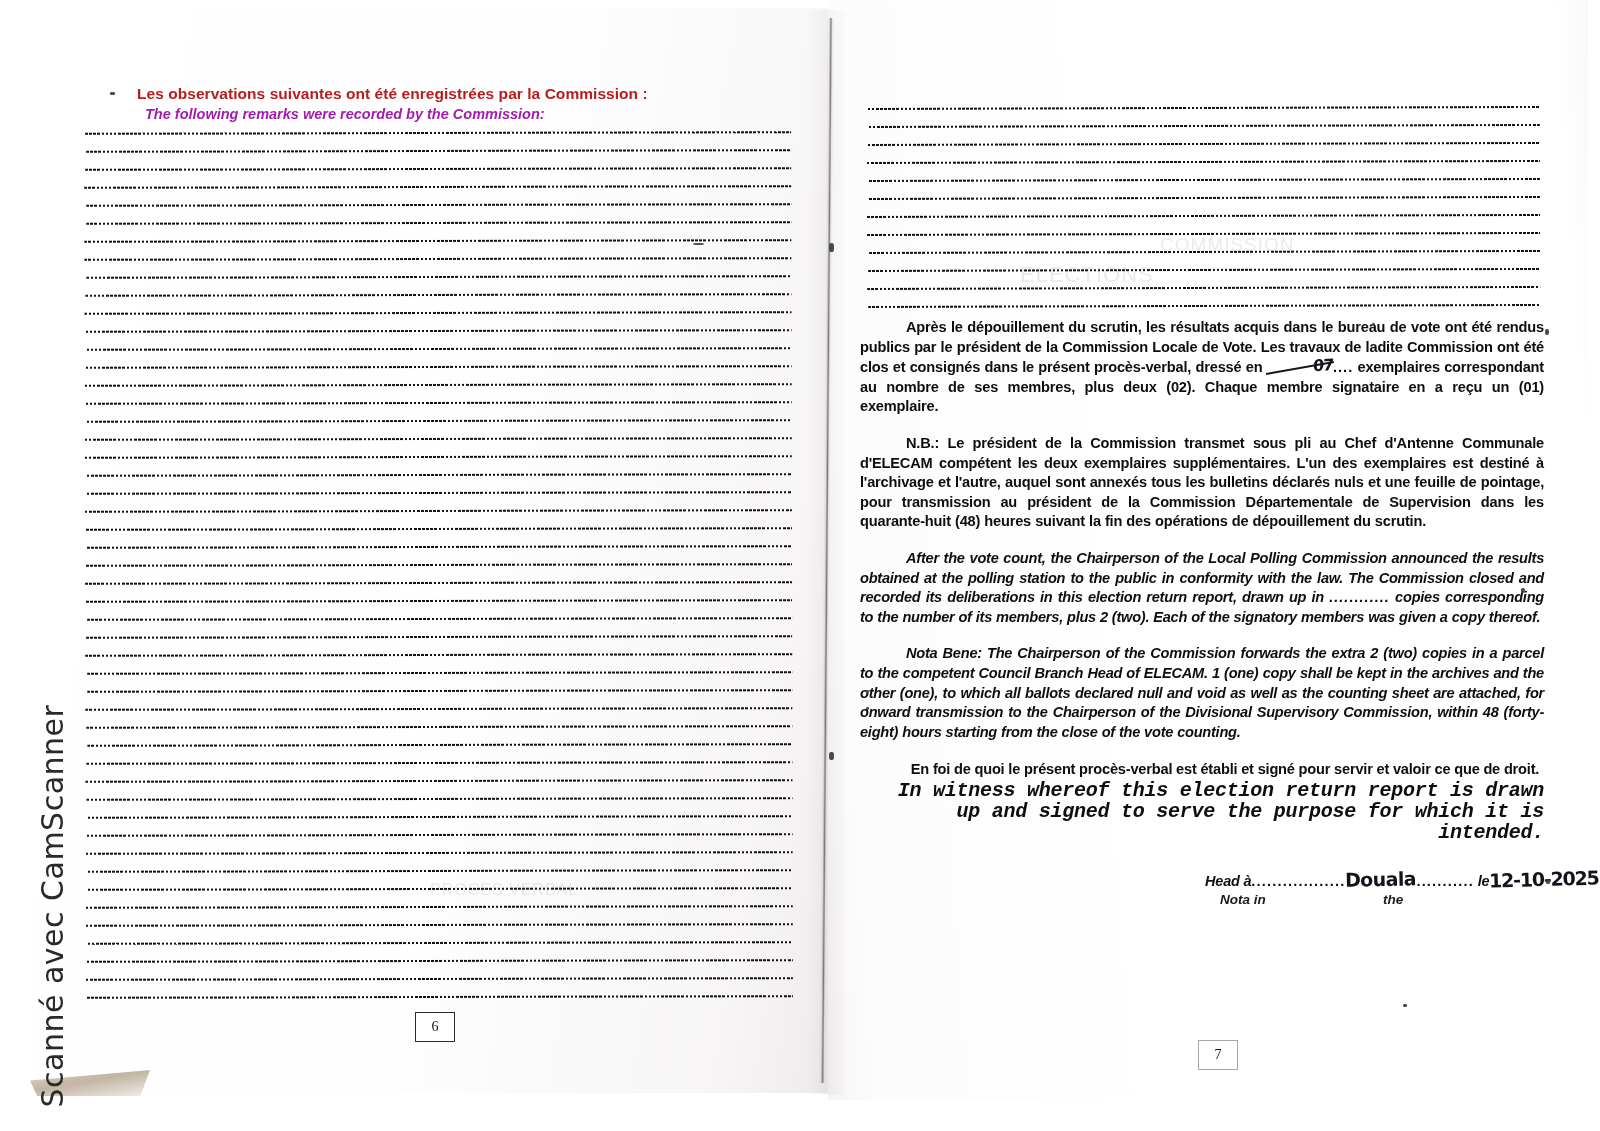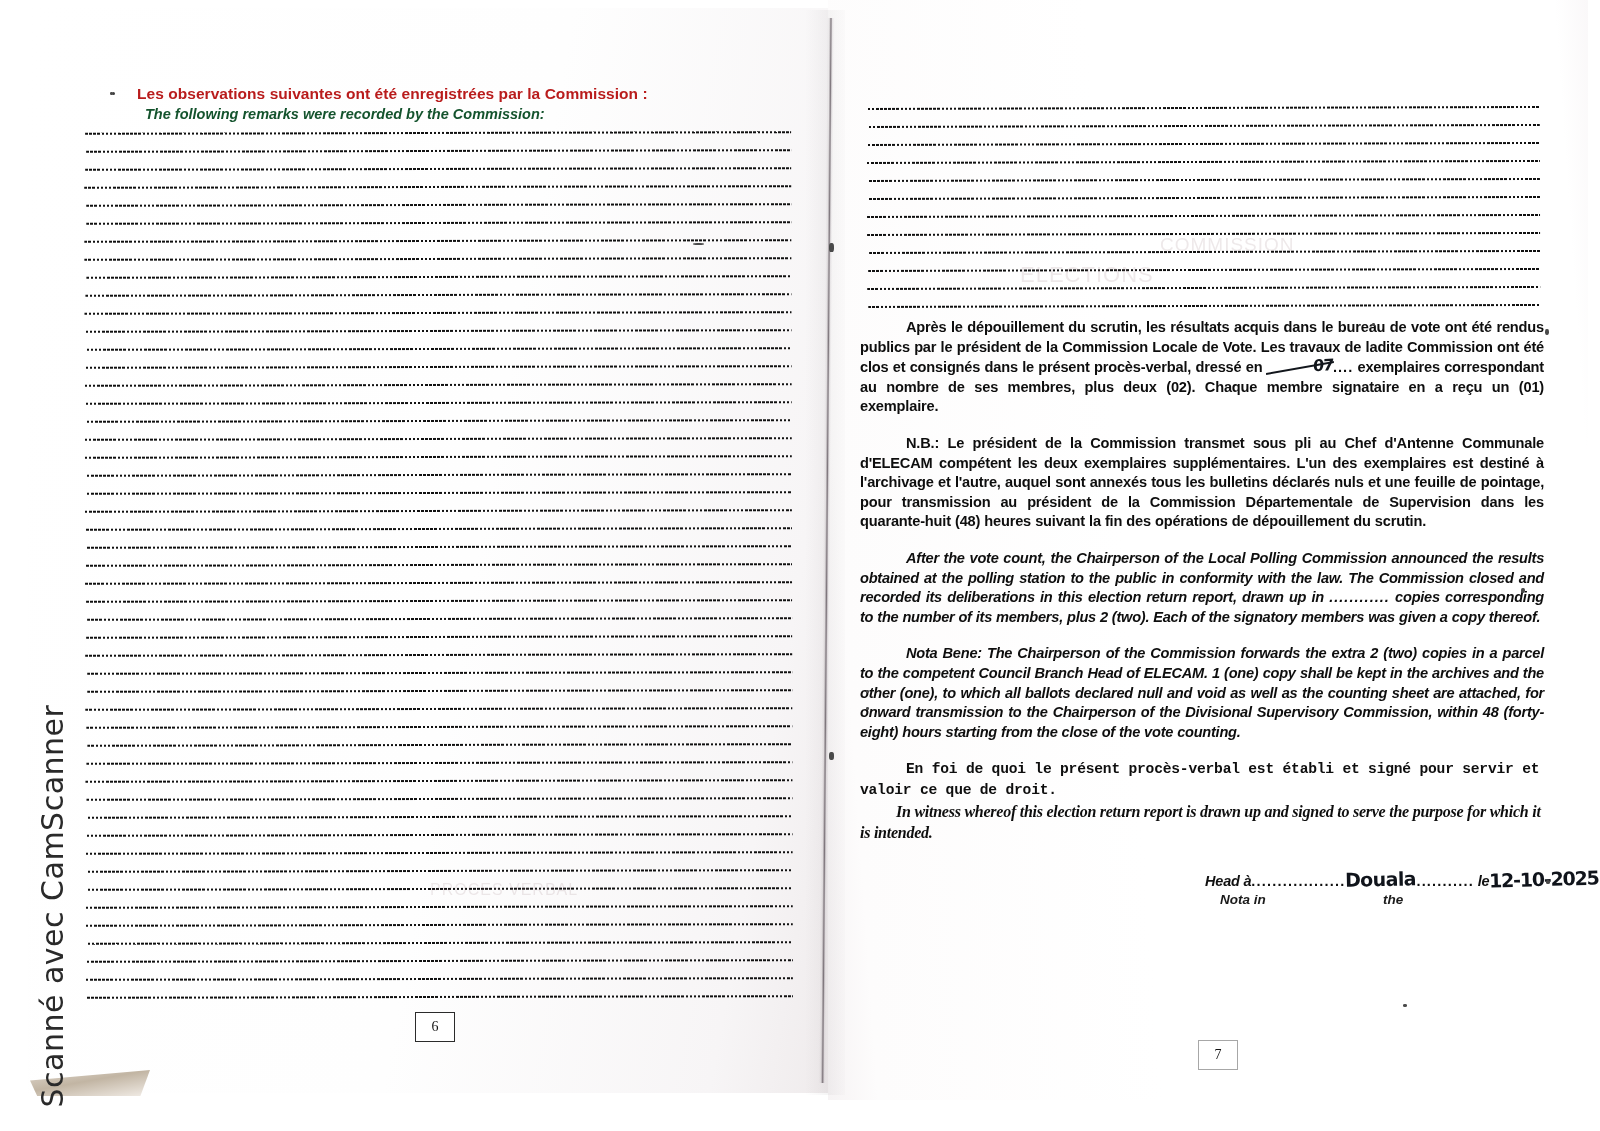--- a/index.html
+++ b/index.html
@@ -104,21 +104,21 @@
     font-weight: 700;
     color: #b91c1c;
     letter-spacing: .05px;
   }
   #hdr-en {
     left: 145px;
     top: 106px;
     font-size: 14.5px;
     font-weight: 700;
     font-style: italic;
-    color: #14532d;
+    color: #a21caf;
   }
   #hdr-bullet {
     position: absolute;
     left: 112px;
     top: 92px;
     width: 3px;
     height: 3px;
     background: #3c3c3c;
     border-radius: 50%;
   }
@@ -205,35 +205,37 @@
     height: 1.6px;
     background: #12161c;
     transform: rotate(-7deg);
   }
 
   
   .witness { margin-bottom: 6px; }
   .witness .l1 {
     display: block;
     text-indent: 46px;
-    font-family: Liberation Mono, monospace;
+    font-family: Liberation Sans, sans-serif;
     font-size: 14.6px;
     font-weight: 600;
     line-height: 21px;
     letter-spacing: -0.2px;
+    text-align: center;
   }
   .witness .l2 {
     display: block;
     text-indent: 36px;
-    font-family: Liberation Serif, serif;
-    font-size: 16px;
+    font-family: Liberation Mono, monospace;
+    font-size: 20px;
     font-weight: 600;
     font-style: italic;
     line-height: 21px;
     letter-spacing: -0.25px;
+    text-align: right;
   }
 
   
   #signblock {
     position: absolute;
     left: 1205px;
     top: 868px;
     width: 330px;
     font-family: "Liberation Sans", sans-serif;
   }

